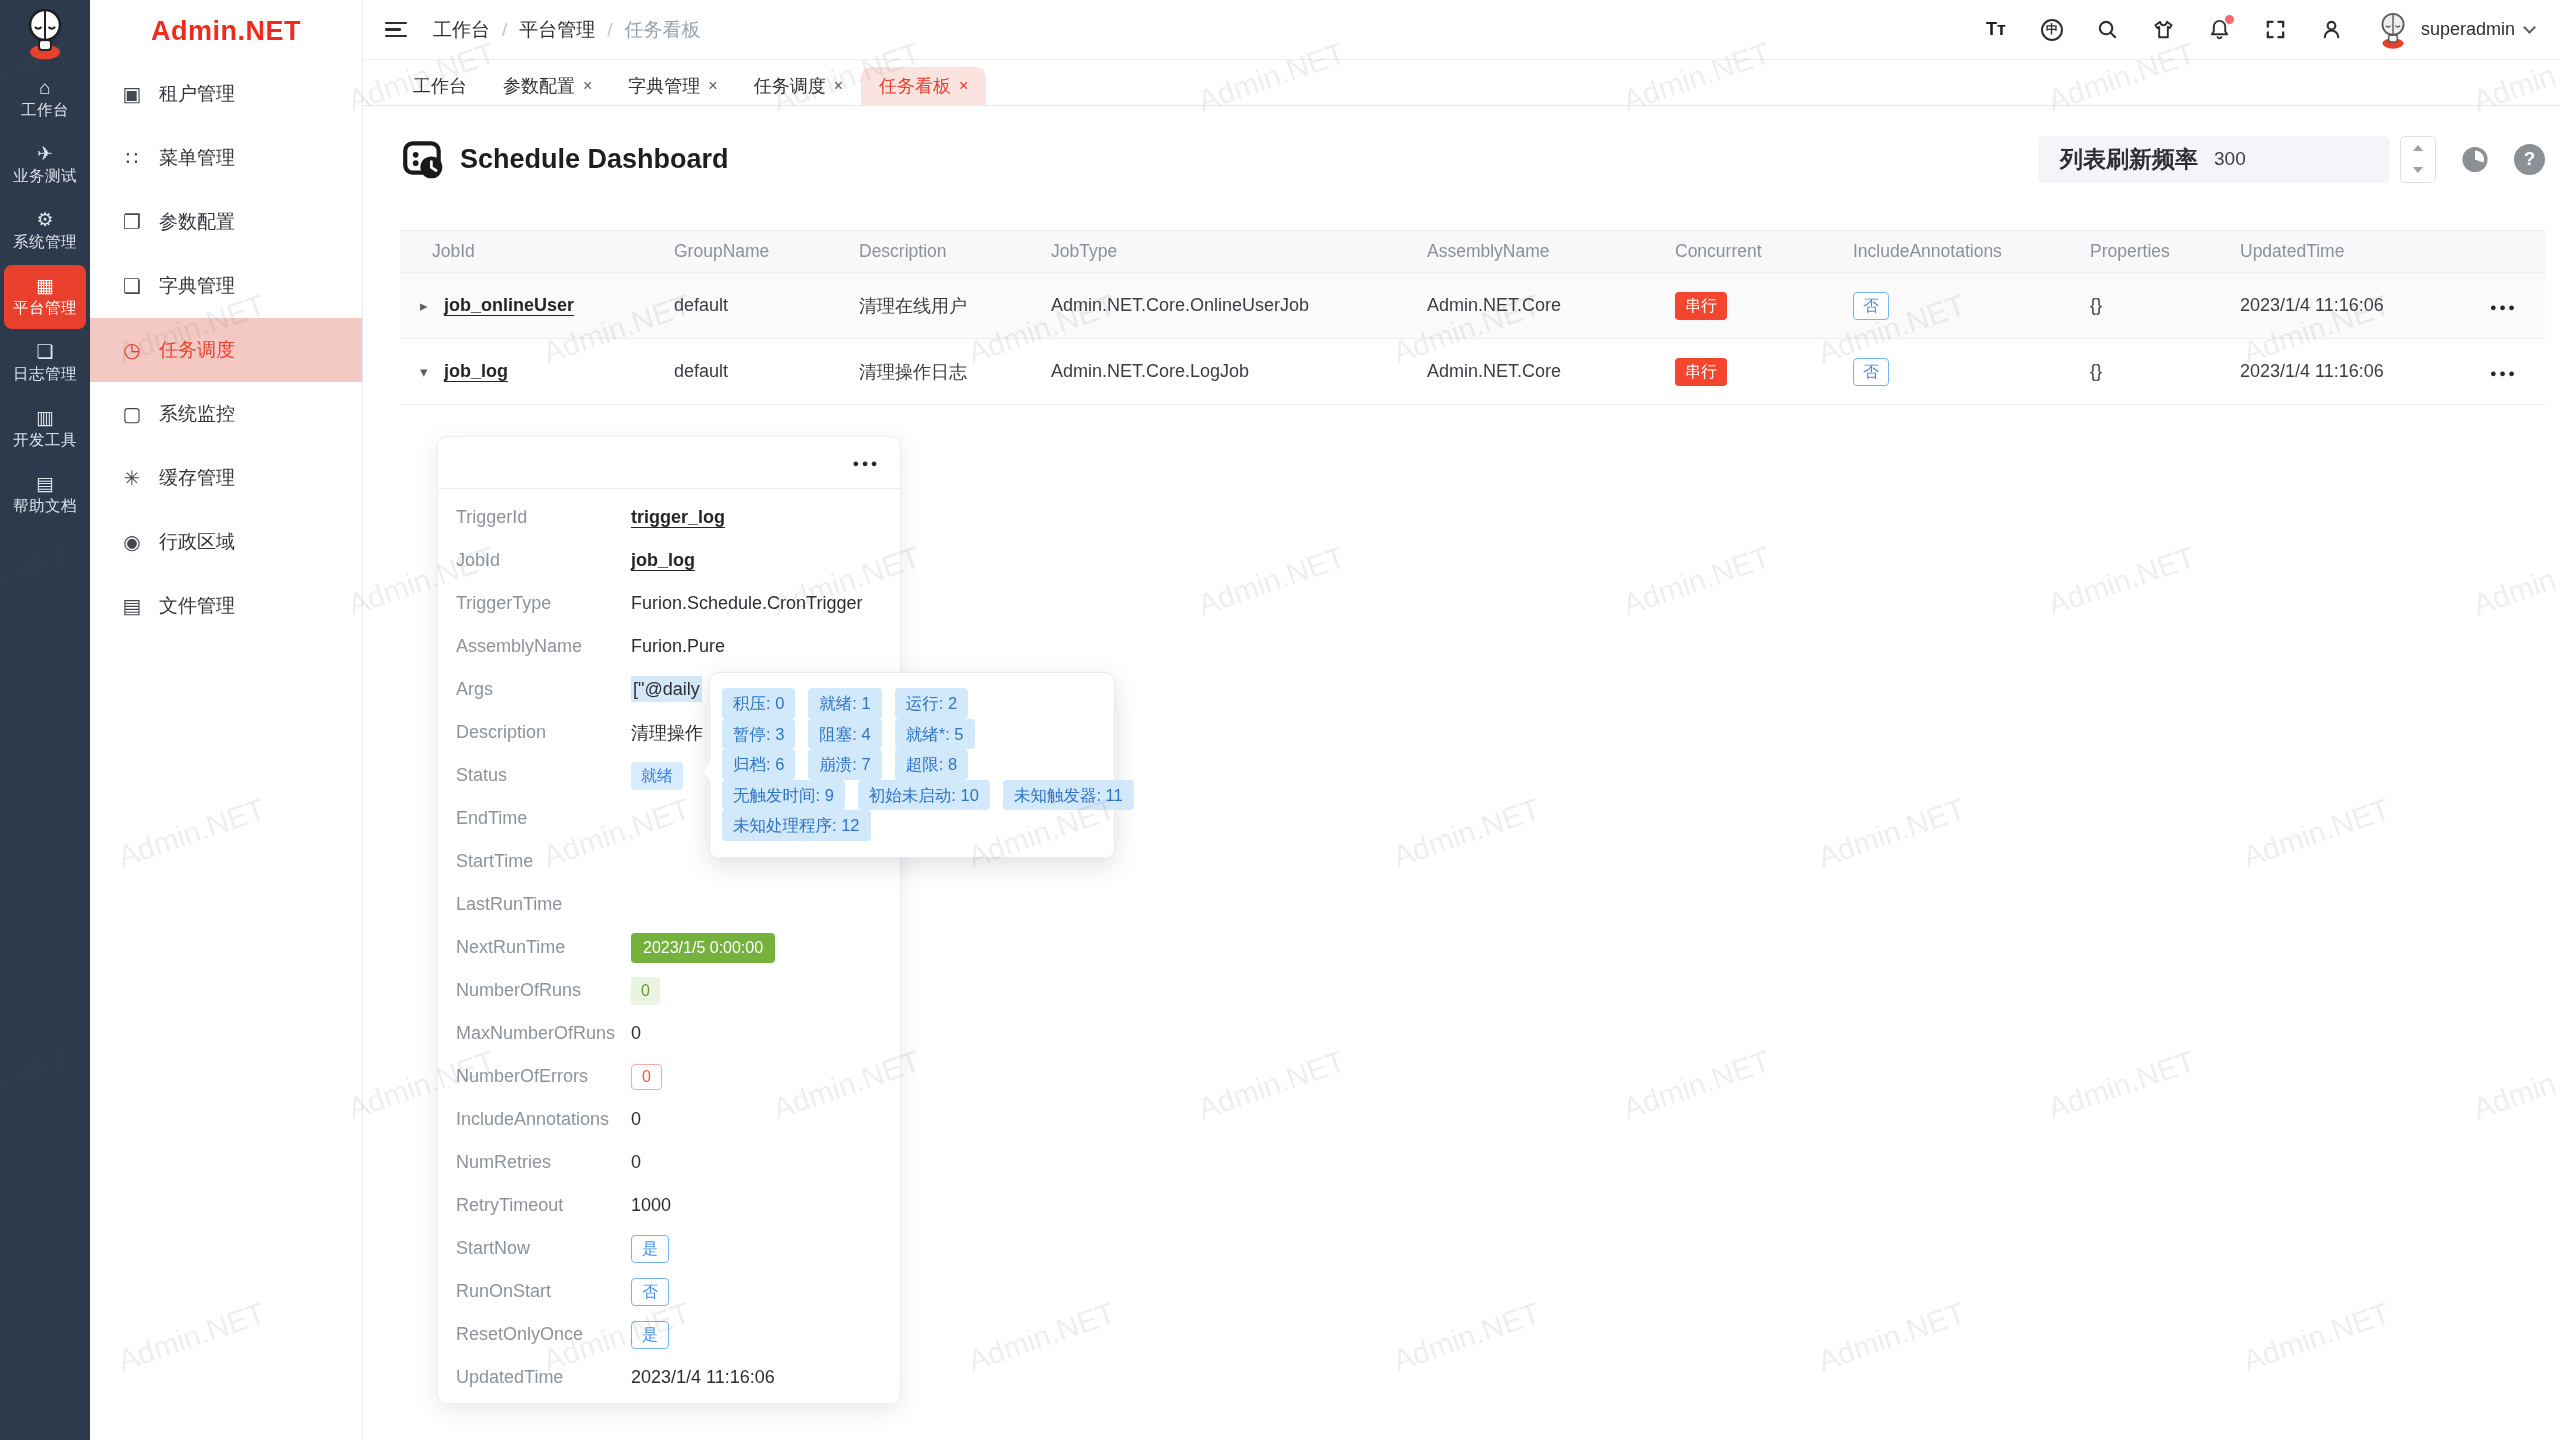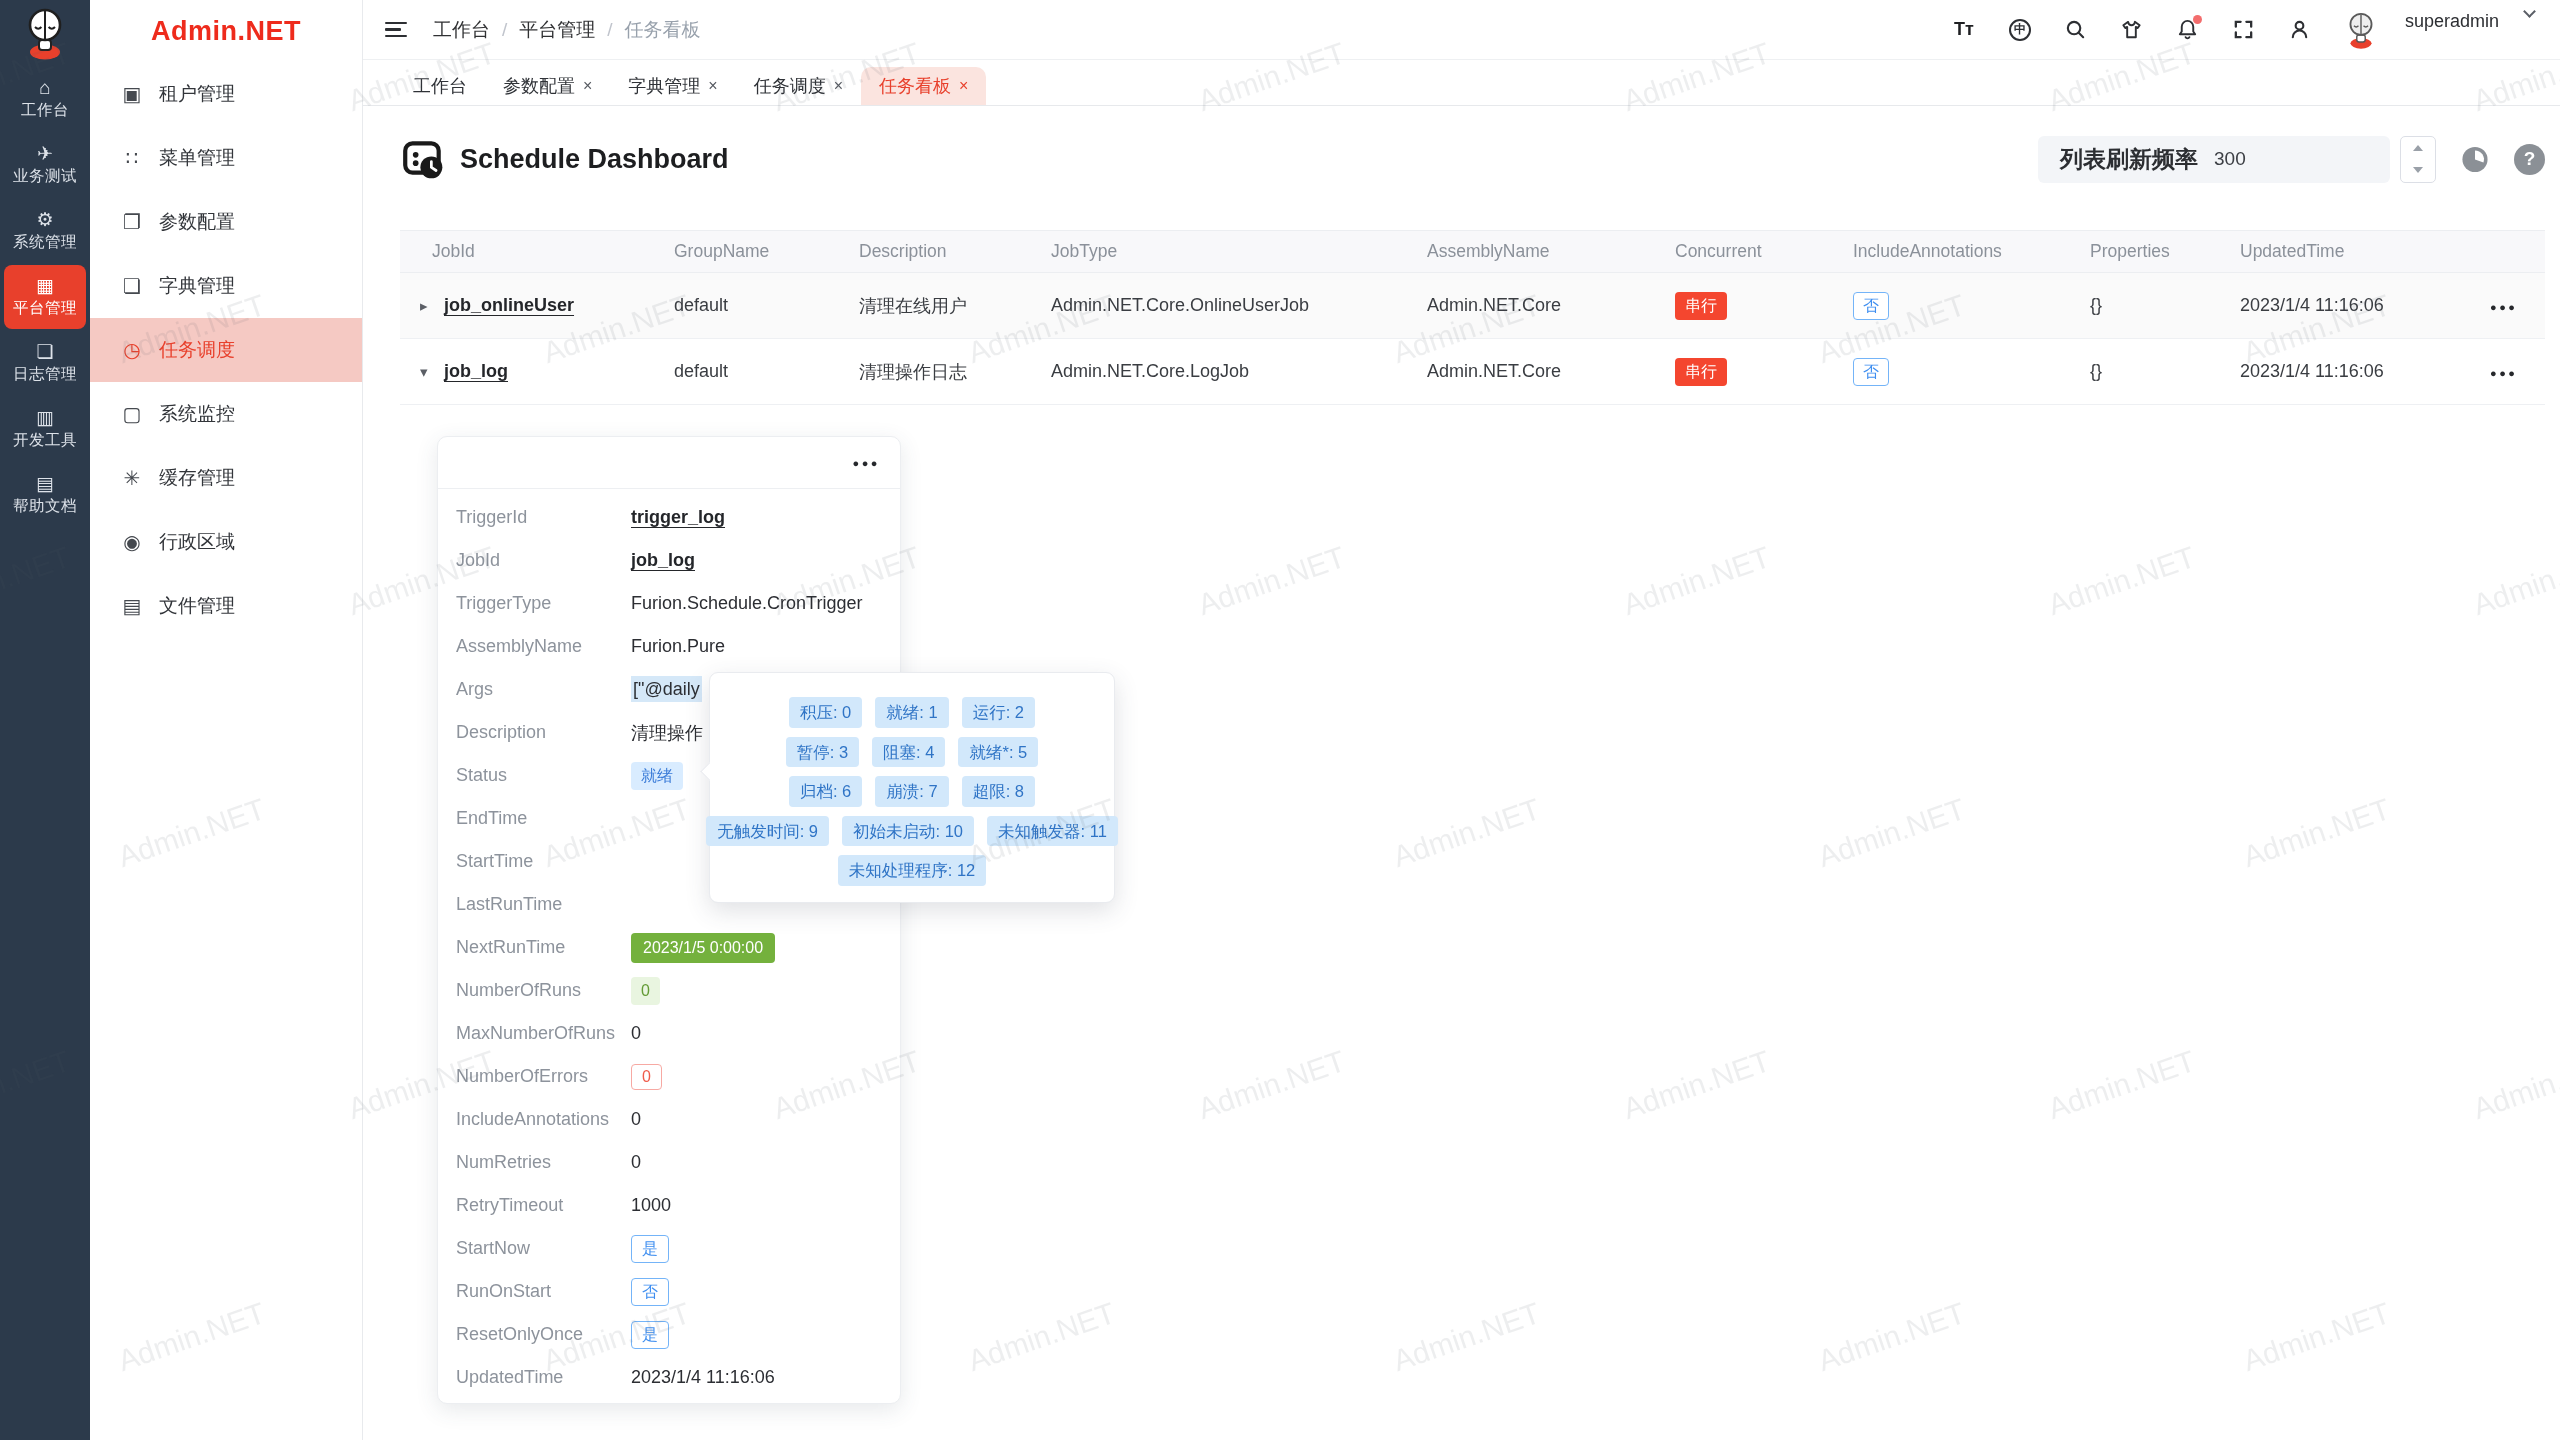--- a/index.html
+++ b/index.html
@@ -45,21 +45,21 @@
   .hamburger i:nth-child(1){ width:22px; } .hamburger i:nth-child(2){ width:16px; } .hamburger i:nth-child(3){ width:22px; }
   .crumbs { margin-left:26px; display:flex; align-items:center; gap:12px; font-size:19px; }
   .crumb { color:#303133; cursor:pointer; }
   .crumb-sep { color:#c0c4cc; }
   .crumb.current { color:#98a1ac; cursor:default; }
   .topbar-right { margin-left:auto; display:flex; align-items:center; gap:30px; padding-right:26px; }
   .tb-icon { position:relative; width:26px; height:26px; display:flex; align-items:center; justify-content:center; cursor:pointer; }
   .font-ico { font-size:18px; font-weight:bold; color:#1e1f22; letter-spacing:0; }
   .lang-ico { width:22px; height:22px; border:2px solid #2d2f33; border-radius:50%; display:flex; align-items:center; justify-content:center; font-size:12px; font-weight:bold; color:#2d2f33; }
   .bell-dot { position:absolute; right:-1px; top:-2px; width:9px; height:9px; border-radius:50%; background:#f36d6d; }
-  .user-box { display:flex; align-items:flex-start; gap:26px; cursor:pointer; }
+  .user-box { display:flex; align-items:center; gap:10px; cursor:pointer; }
   .user-name { font-size:18px; color:#2d2f33; }
   .chev { width:9px; height:9px; border-right:2px solid #5a5e66; border-bottom:2px solid #5a5e66; transform:rotate(45deg); margin-top:-4px; }
   
   .tabstrip {
     position:absolute; left:363px; top:60px; width:2197px; height:46px; background:#fff;
     border-bottom:1px solid #e7e9ec; display:flex; align-items:flex-end; padding-left:32px; z-index:2;
   }
   .tab {
     height:38px; display:flex; align-items:center; gap:8px; padding:0 18px;
     font-size:18px; color:#2f3237; cursor:pointer; border-radius:10px 10px 0 0;
@@ -125,21 +125,21 @@
   
   .tooltip {
     position:absolute; left:709px; top:672px; width:406px; background:#fff;
     border:1px solid #e9ebef; border-radius:9px; box-shadow:0 8px 24px rgba(60,70,90,0.16);
     z-index:20; padding:15px 12px 16px;
   }
   .tooltip-arrow {
     position:absolute; left:-7px; top:92px; width:13px; height:13px; background:#fff;
     border-left:1px solid #e9ebef; border-bottom:1px solid #e9ebef; transform:rotate(45deg);
   }
-  .tt-row { display:flex; justify-content:center; gap:13px; margin-top:9px; }
+  .tt-row { display:flex; gap:13px; }
   .tt-row:first-child { margin-top:0; }
   .tt-badge { background:#d2e8fb; color:#2f74c6; border-radius:4px; font-size:16.5px; line-height:1; padding:7px 11px; white-space:nowrap; }
   
   .wm-layer { position:absolute; inset:0; z-index:50; pointer-events:none; overflow:hidden; }
   .wm { position:absolute; font-size:30px; color:rgba(80,85,95,0.10); transform:rotate(-19deg); white-space:nowrap; }
   svg { display:block; }
 </style>
 </head>
 <body>
 

